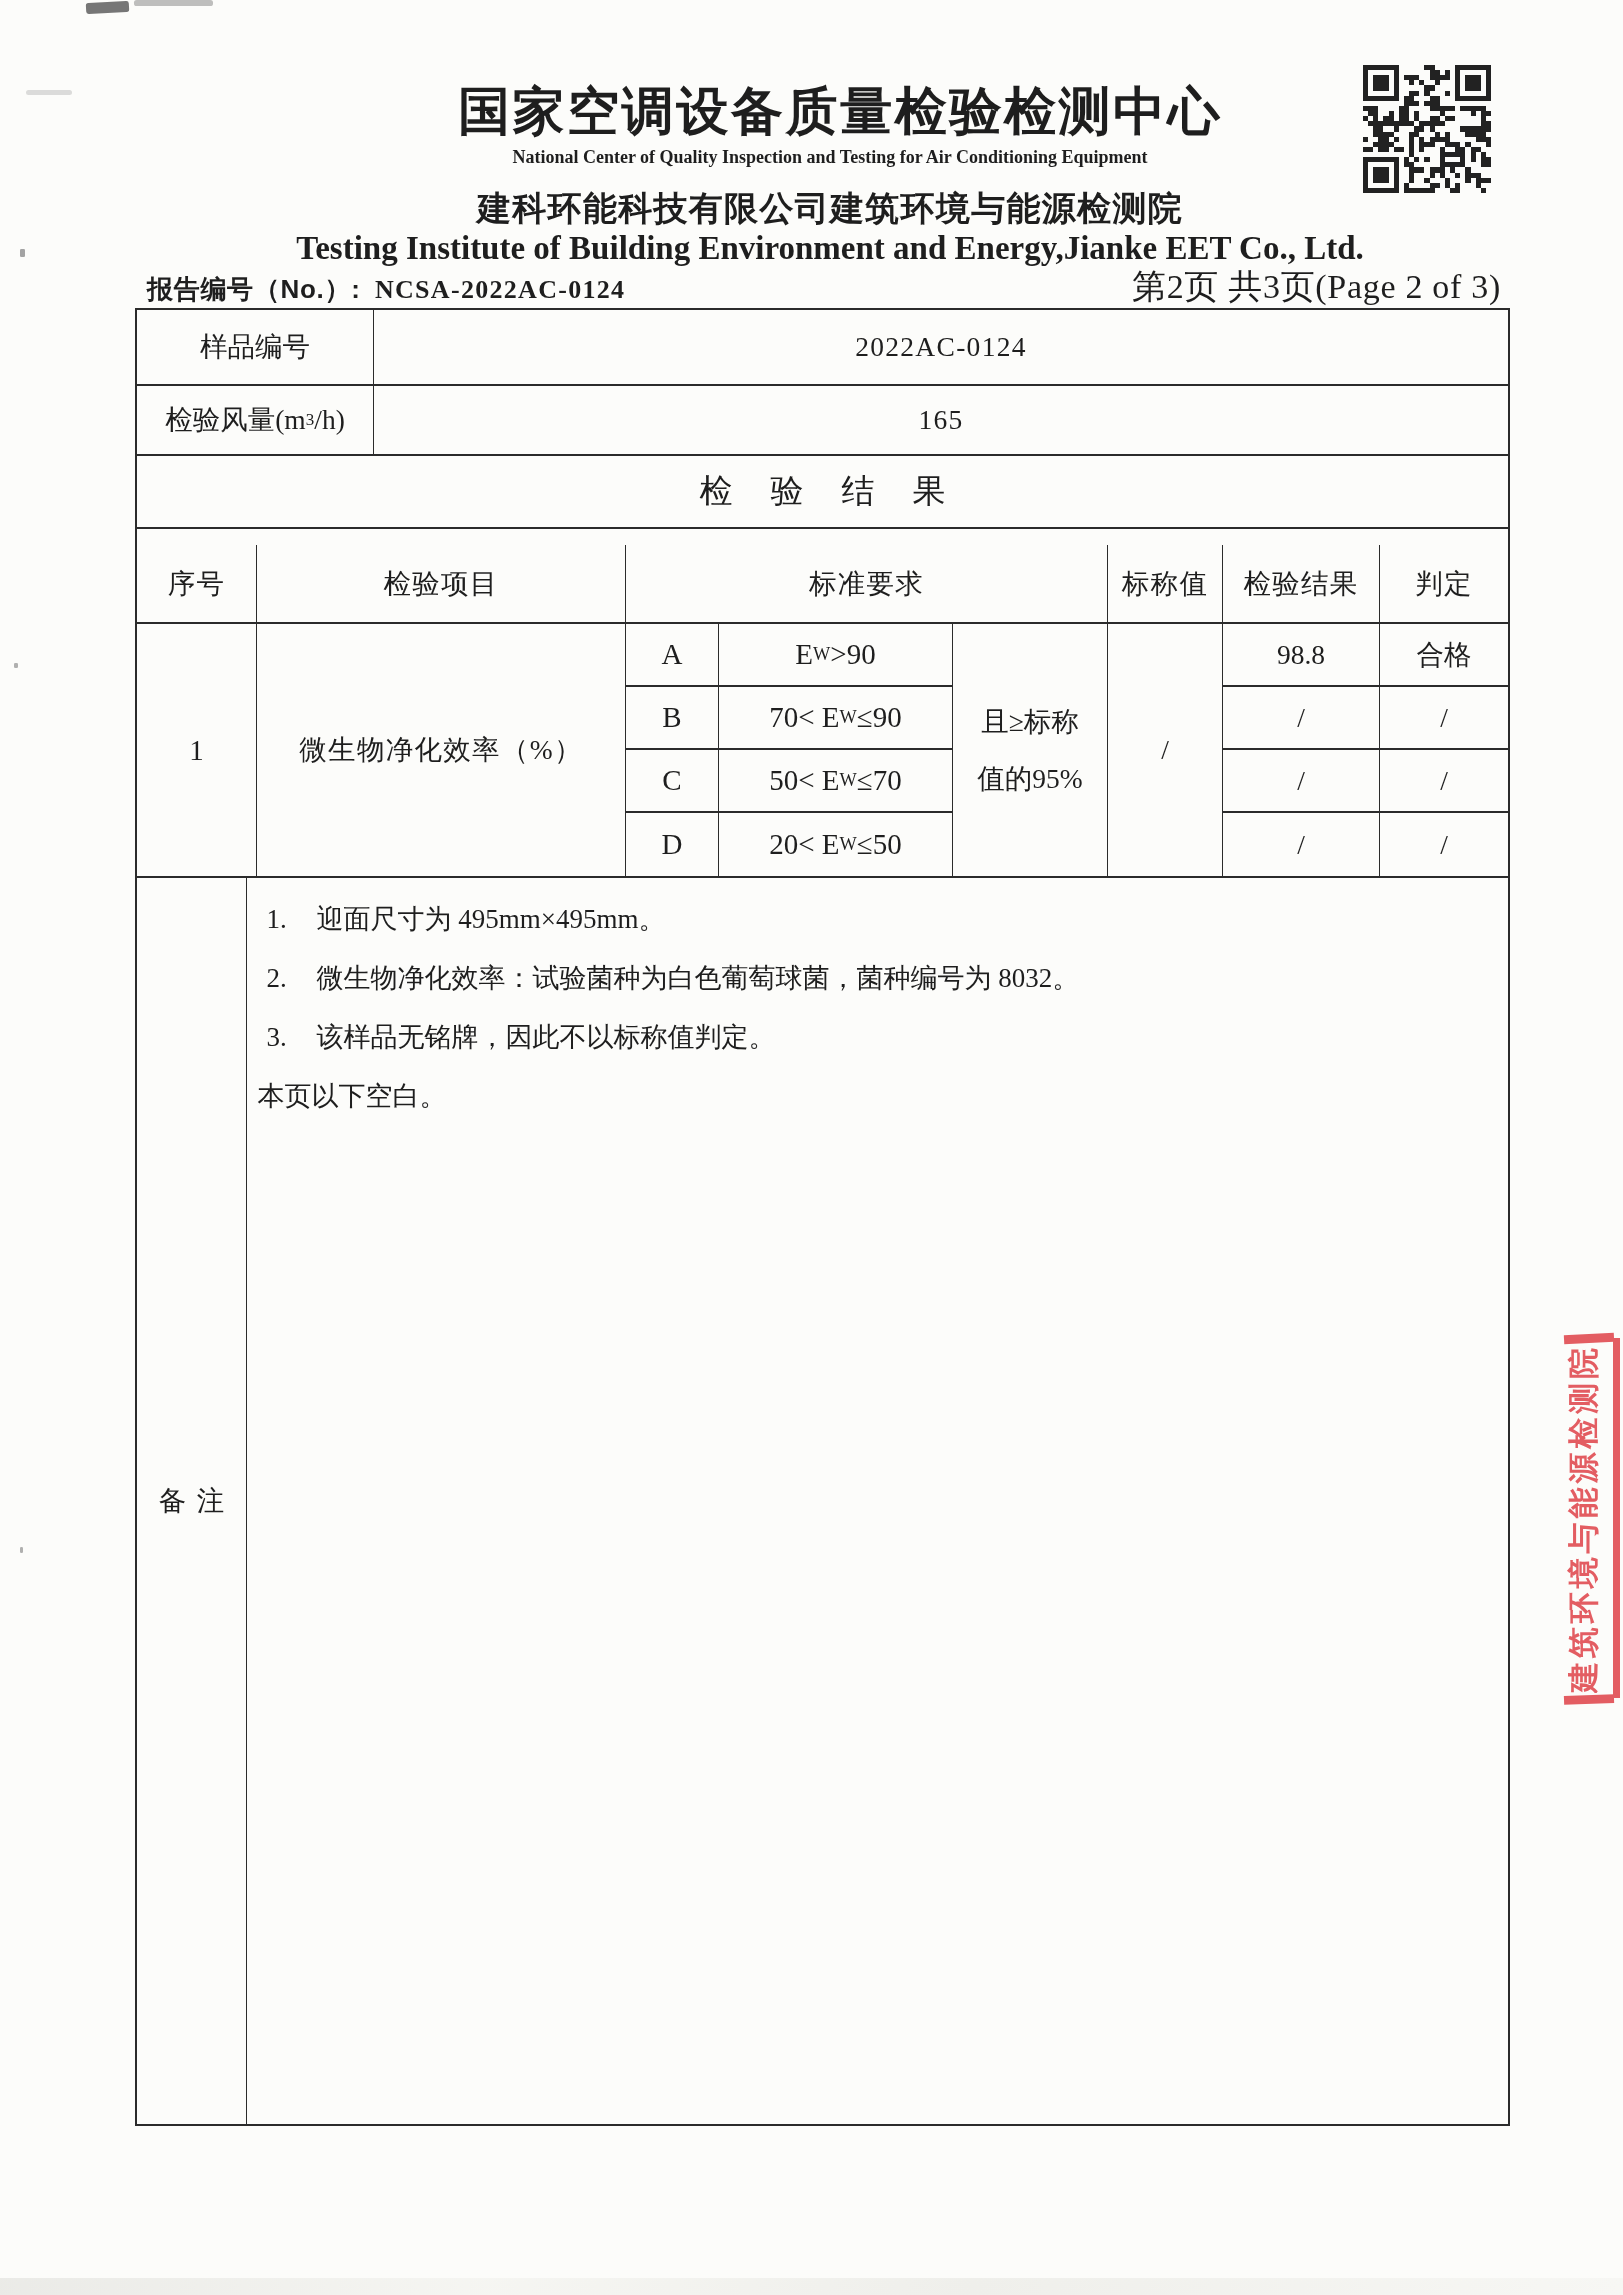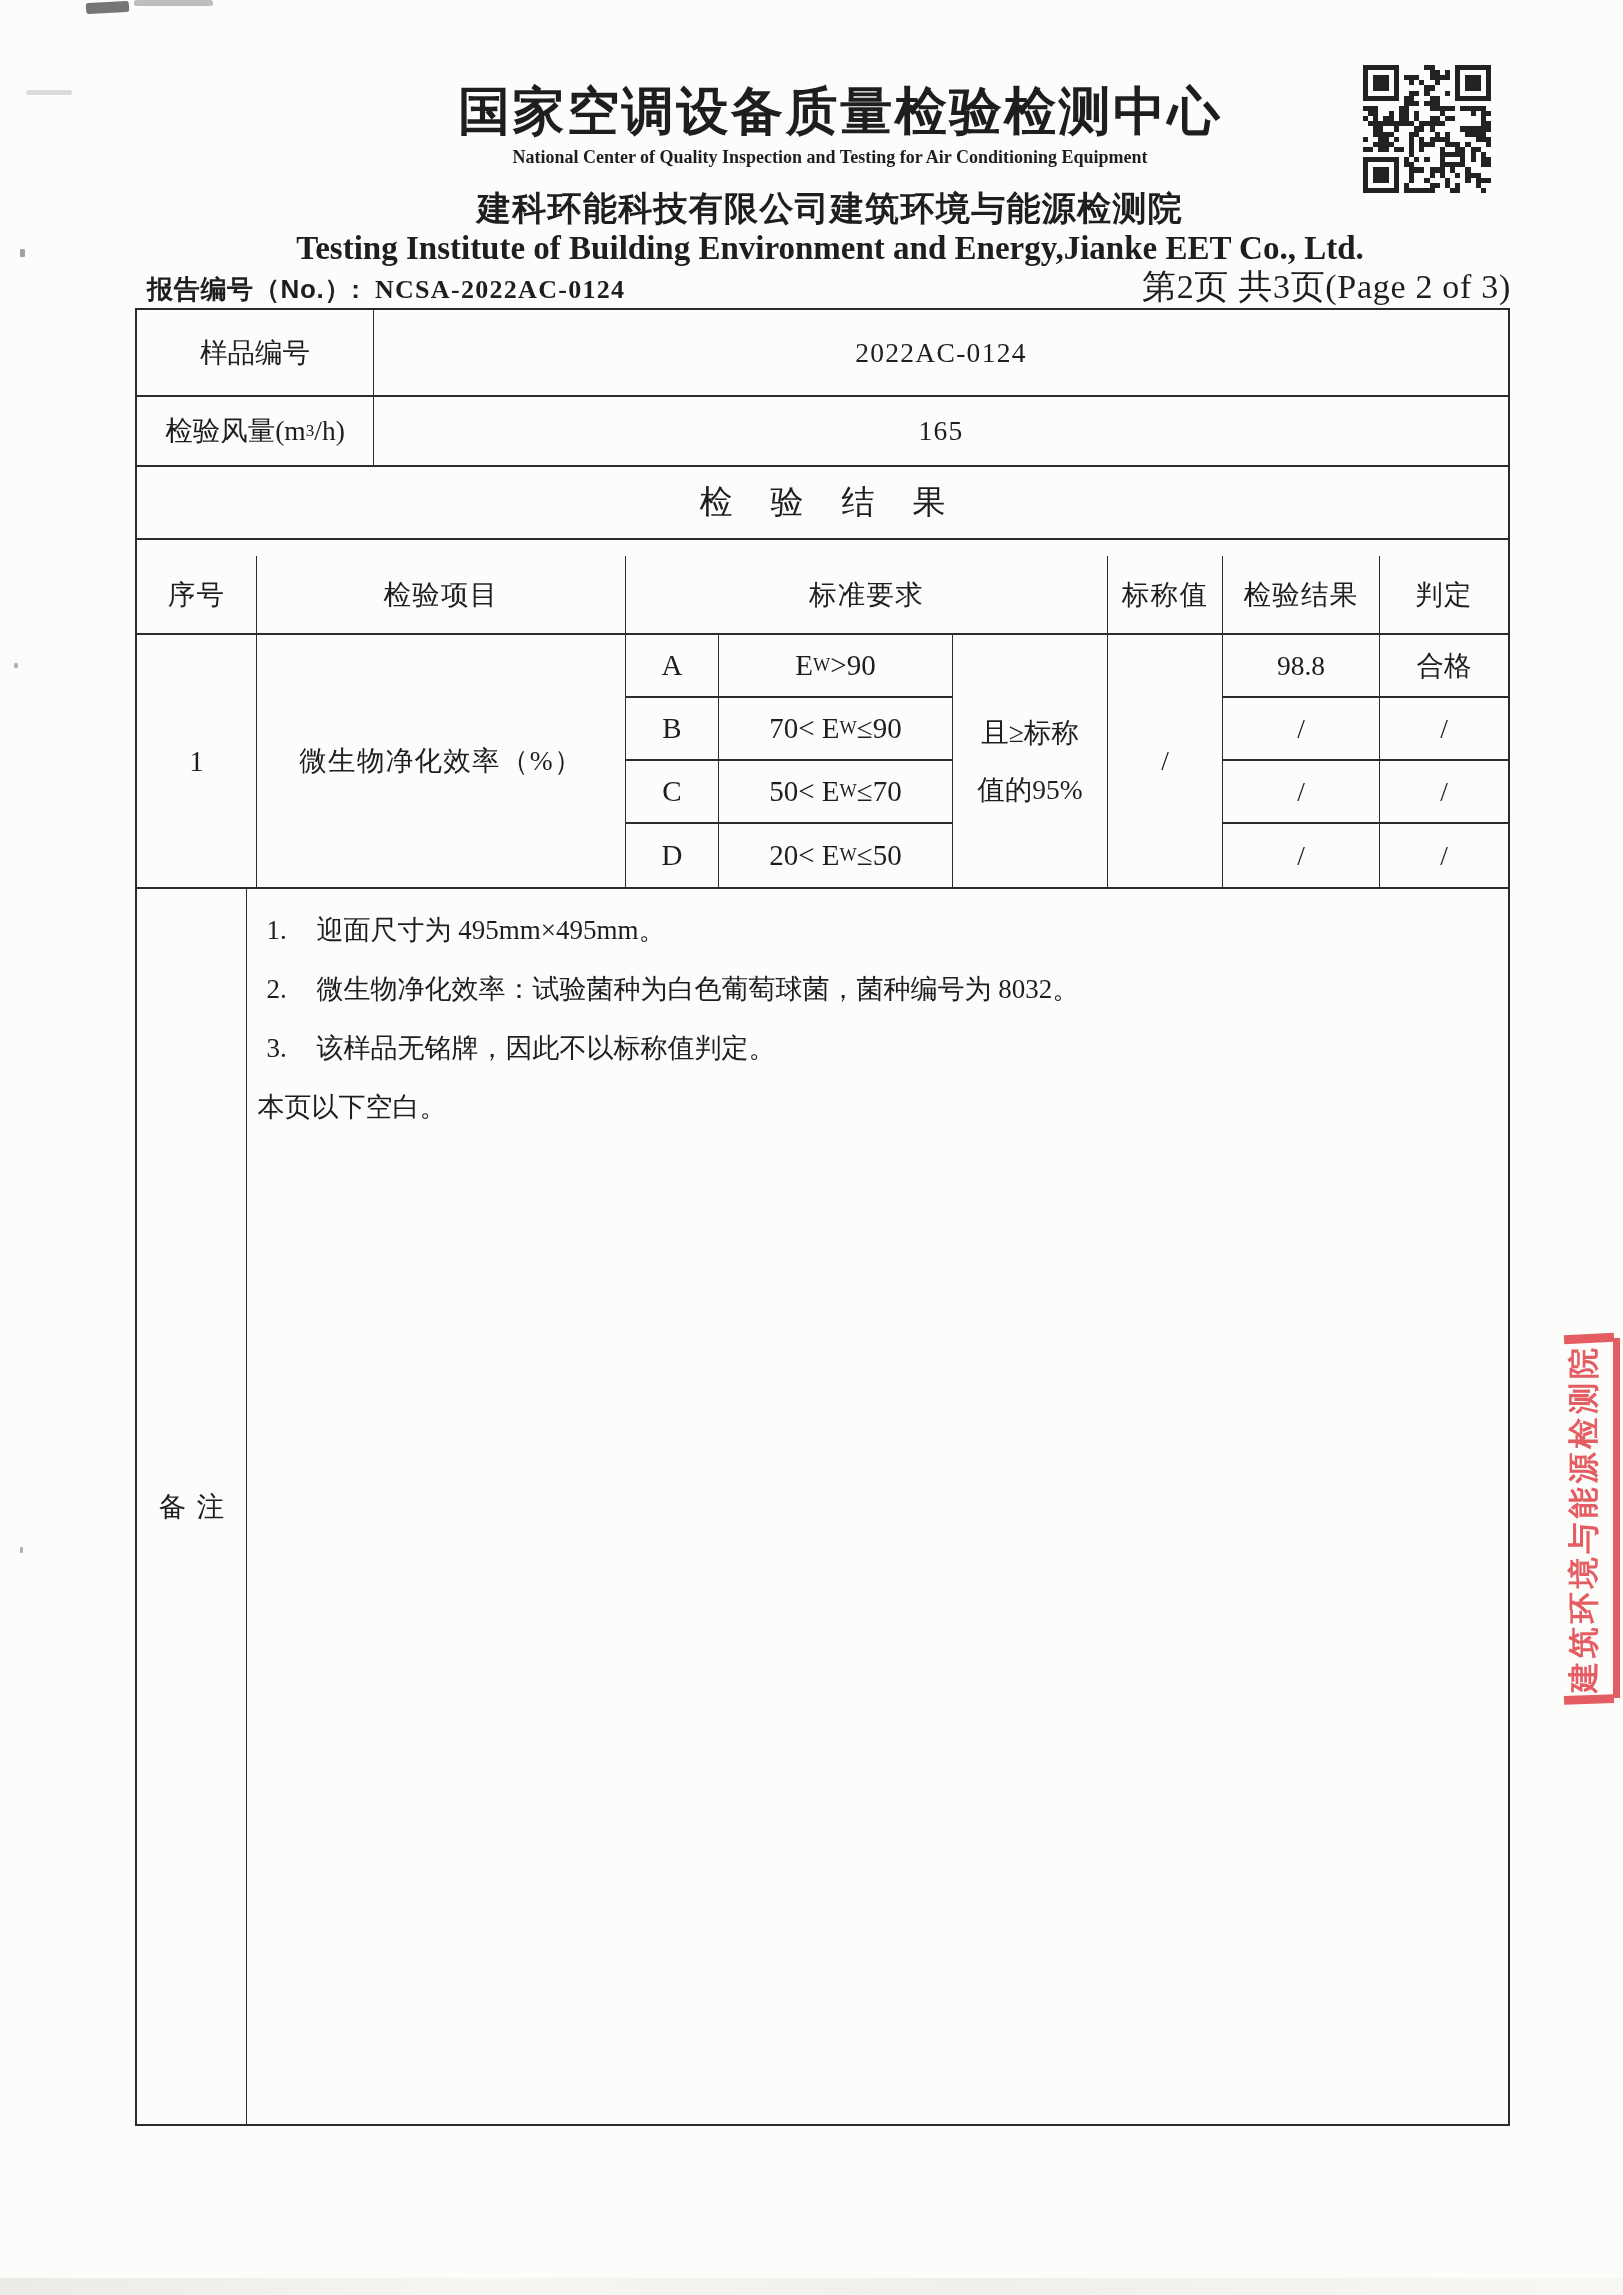--- a/index.html
+++ b/index.html
@@ -35,39 +35,39 @@
   .qr{position:absolute;left:1363px;top:65px;width:128px;height:128px;}
 
   
   .center-line{position:absolute;left:37px;right:0;text-align:center;white-space:nowrap;}
   .cn-title{position:absolute;left:458px;width:949px;top:77px;
     font-size:52px;font-weight:bold;letter-spacing:2.6px;white-space:nowrap;}
   .en-title{top:147px;font-size:18px;font-weight:bold;}
   .cn-subtitle{top:186px;font-size:34px;font-weight:bold;letter-spacing:1.3px;}
   .en-subtitle{top:230px;font-size:33px;font-weight:bold;}
 
-  .meta-row{position:absolute;left:147px;right:112px;top:264px;
+  .meta-row{position:absolute;left:147px;right:122px;top:264px;
     display:flex;justify-content:space-between;align-items:baseline;font-size:26px;white-space:nowrap;}
   .meta-label{font-family:"Liberation Sans","DejaVu Sans",sans-serif;font-weight:bold;letter-spacing:0.7px;}
   .meta-value{font-weight:bold;letter-spacing:1.3px;margin-left:7.9px;}
   .page-info{font-size:34px;letter-spacing:0.7px;}
 
   
   .report-table{
     position:absolute;left:135px;top:308px;width:1375px;height:1818px;
     border:2px solid var(--line);
     display:flex;flex-direction:column;
     font-size:27.5px;
   }
   .cell{display:flex;align-items:center;justify-content:center;}
   .rb{border-right:1.3px solid var(--line);}
   .bb{border-bottom:2px solid var(--line);}
 
   .trow{display:flex;flex:none;}
-  .row-sample,.row-airflow{height:87px;}
+  .row-sample,.row-airflow{height:76px;}
   .row-airflow{height:70px;}
   .kv-label{width:237px;flex:none;}
   .kv-value{flex:1;letter-spacing:1.3px;}
 
   .row-title{height:73px;justify-content:center;align-items:center;display:flex;}
   .sec-title{font-size:33px;letter-spacing:38px;margin-right:-38px;}
 
   .row-headers{height:79px;display:grid;grid-template-columns:120px 369px 482px 115px 157px auto;margin-top:16px;}
   .row-headers .cell{letter-spacing:1.3px;}
 

